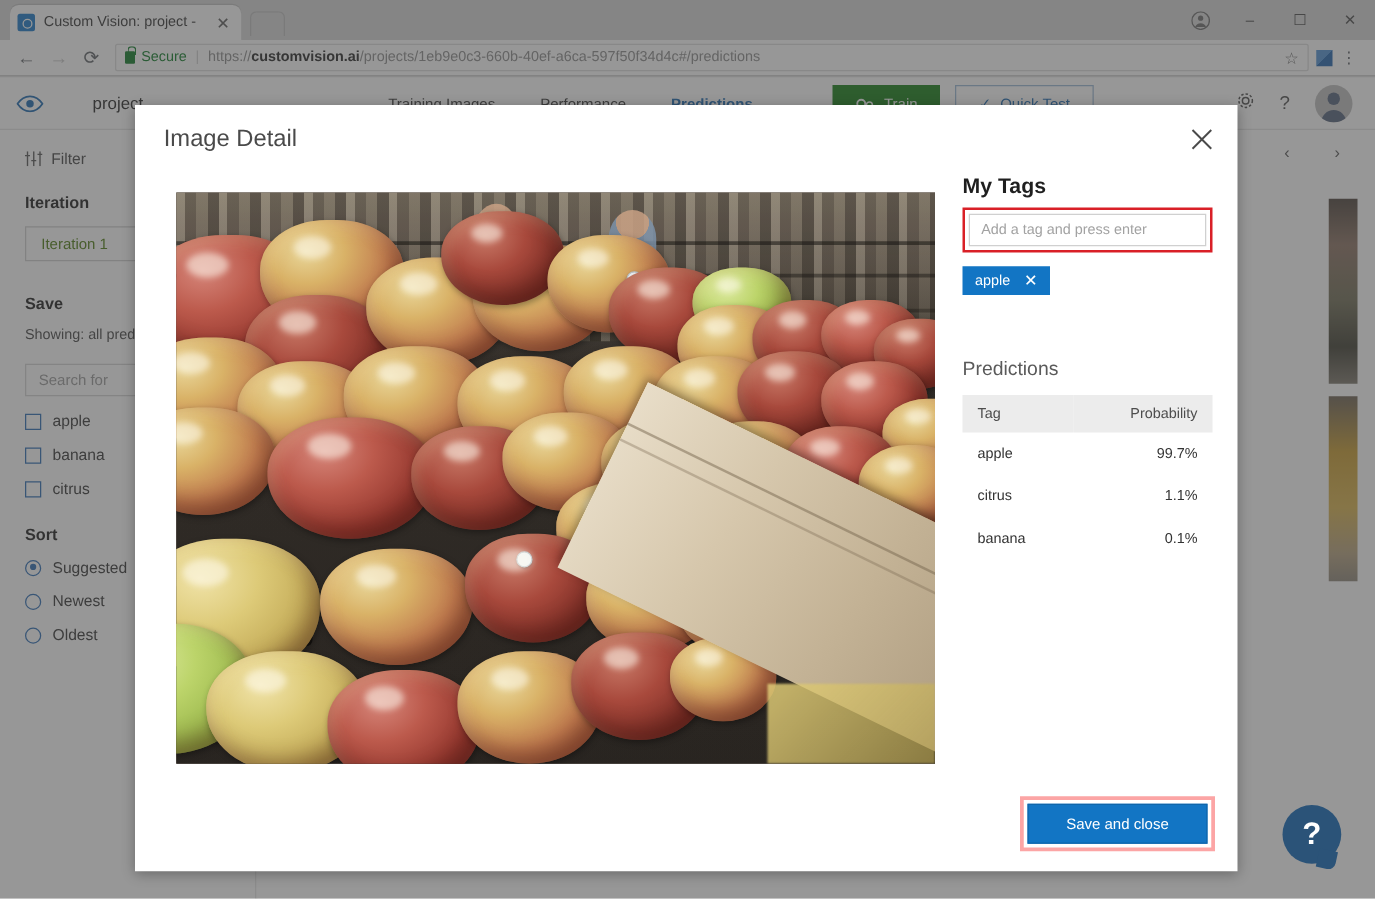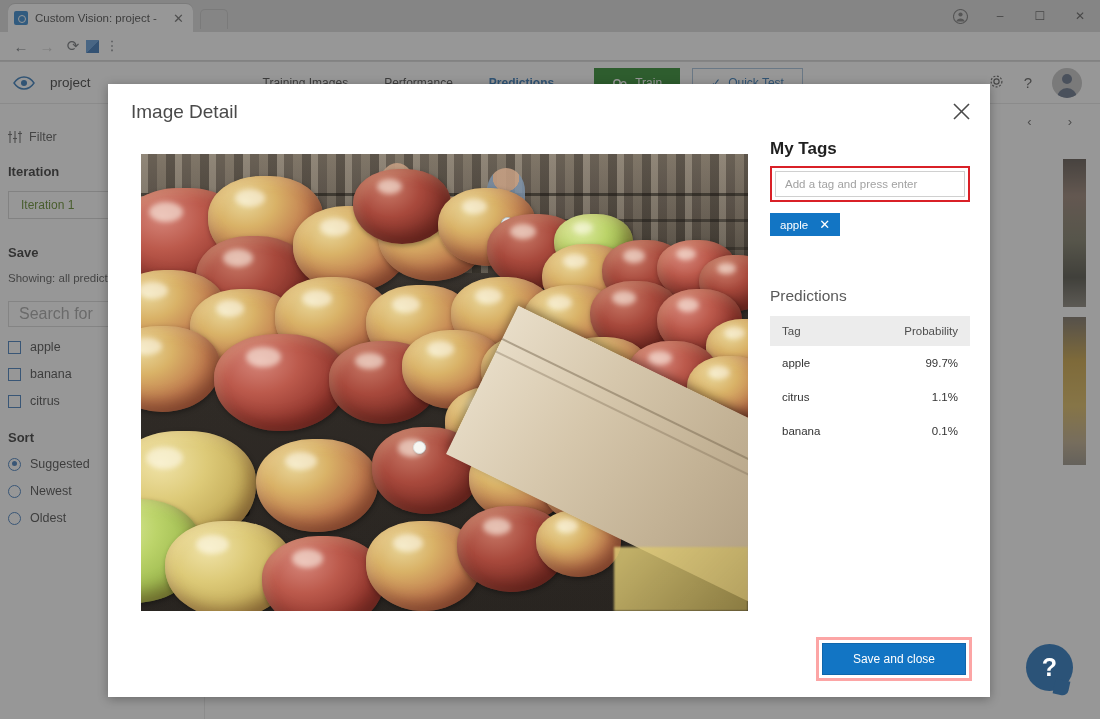--- a/index.html
+++ b/index.html
@@ -161,20 +161,21 @@
   }
 
   .cv-header {
     position: absolute;
     top: 0; left: 0; right: 0;
     height: 42px;
     background: #fff;
     border-bottom: 1px solid #e3e3e3;
     display: flex;
     align-items: center;
+    gap: 24px;
   }
   .cv-logo {
     margin-left: 12px;
     width: 24px; height: 24px;
     display: flex; align-items: center; justify-content: center;
   }
   .cv-project {
     margin-left: 14px;
     font-size: 13.5px;
     color: #222;
@@ -221,25 +222,25 @@
     width: 30px; height: 30px;
     border-radius: 50%;
     background: #bdbdbd;
     display: flex; align-items: flex-end; justify-content: center;
     overflow: hidden;
     cursor: pointer;
   }
 
   .sidebar {
     position: absolute;
-    top: 52px; left: 0;
+    top: 42px; left: 0;
     width: 205px; bottom: 0;
     background: #fff;
     border-right: 1px solid #e5e5e5;
-    padding: 16px 8px;
+    padding: 16px 20px;
     font-size: 12.5px;
     color: #333;
   }
   .sb-filter { display: flex; align-items: center; gap: 7px; color: #444; margin-bottom: 20px; }
   .sb-heading { font-weight: 700; font-size: 13px; color: #1b1b1b; margin-bottom: 12px; }
   .sb-select {
     border: 1px solid #cfcfcf;
     height: 28px;
     display: flex; align-items: center;
     padding: 0 12px;
@@ -247,21 +248,21 @@
     color: #4d7c0f;
     margin-bottom: 26px;
     cursor: pointer;
   }
   .sb-sub { font-size: 11.5px; color: #444; margin-bottom: 10px; }
   .sb-search {
     border: 1px solid #d4d4d4;
     height: 26px;
     display: flex; align-items: center;
     padding: 0 10px;
-    font-size: 16px;
+    font-size: 12px;
     color: #9a9a9a;
     margin-bottom: 13px;
     cursor: text;
     margin-top: 17px;
   }
   .cb-row { display: flex; align-items: center; gap: 9px; margin-bottom: 13px; cursor: pointer; }
   .cb {
     width: 13px; height: 13px;
     border: 1.5px solid #2b6cb5;
     flex: none;
@@ -560,20 +561,29 @@
       <div class="win-btn">☐</div>
       <div class="win-btn">✕</div>
     </div>
   </div>
 
   <div class="toolbar">
     <div class="nav-btn">←</div>
     <div class="nav-btn disabled">→</div>
     <div class="nav-btn">⟳</div>
 
+    <div class="omnibox">
+      <div class="lock"></div>
+      <span class="secure-label">Secure</span>
+      <span class="omni-sep">|</span>
+      <span class="url"><span>https://</span><b>customvision.ai</b><span>/projects/1eb9e0c3-660b-40ef-a6ca-597f50f34d4c#/predictions</span></span>
+      <div class="omni-right">
+        <span class="star">☆</span>
+      </div>
+    </div>
     <div class="ext-icon"></div>
     <div class="nav-btn kebab">⋮</div>
   </div>
 
   <div class="page">
 
     <div class="cv-header">
       <div class="cv-logo">
         <svg width="22" height="14" viewBox="0 0 22 14">
           <path d="M1 7c3-4.5 7-6 10-6s7 1.5 10 6c-3 4.5-7 6-10 6S4 11.5 1 7z" fill="none" stroke="#1766b0" stroke-width="1.4"></path>

